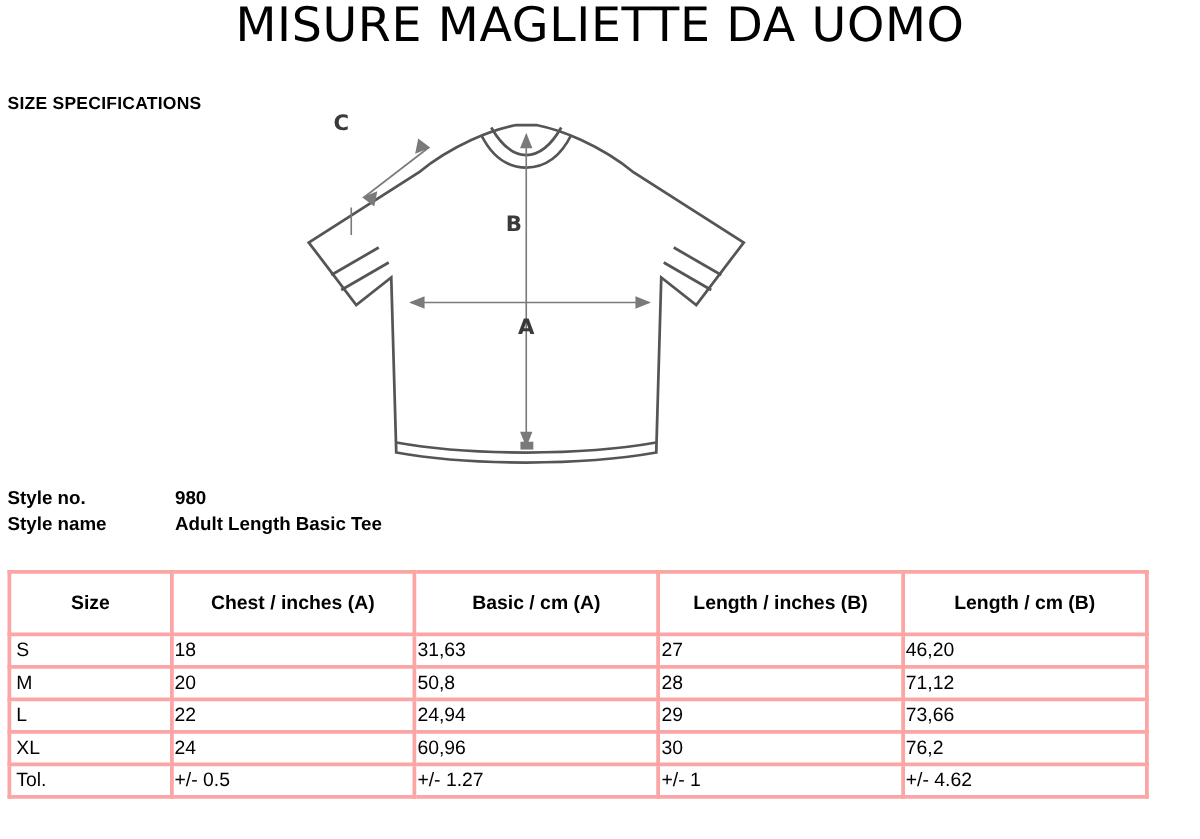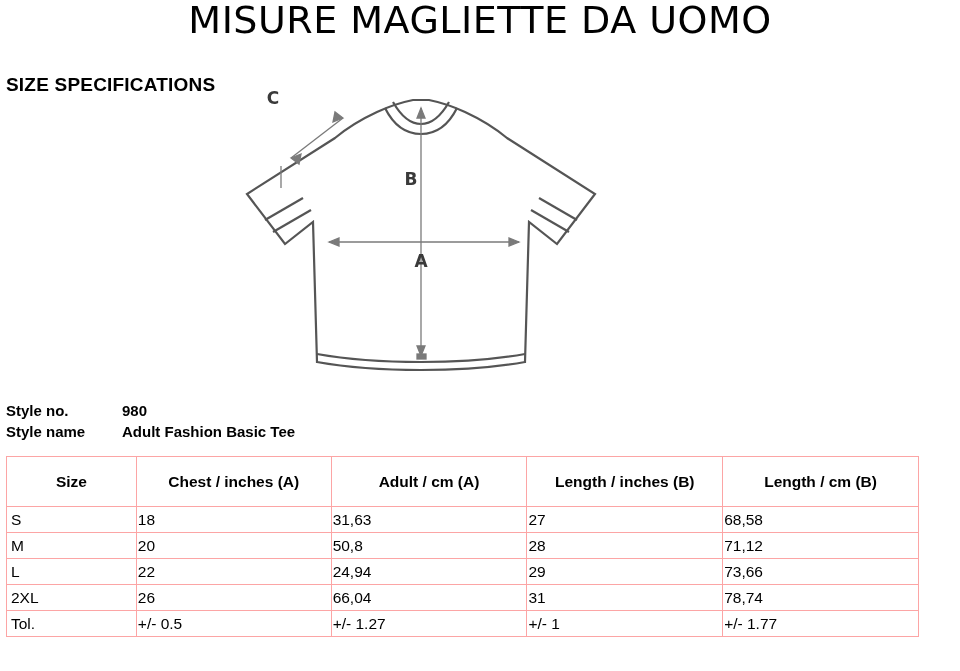--- a/index.html
+++ b/index.html
@@ -25,61 +25,62 @@
     font-size: 38px;
     font-weight: 400;
     letter-spacing: 0.5px;
     font-family: "DejaVu Sans", sans-serif;
     white-space: nowrap;
   }
   .size-spec-label {
     position: absolute;
     top: 74px;
     left: 6px;
-    font-size: 19px;
+    font-size: 14px;
     font-weight: bold;
     letter-spacing: 0.2px;
   }
   .diagram {
     position: absolute;
     top: 62px;
     left: 225px;
     width: 400px;
     height: 320px;
   }
   .style-block {
     position: absolute;
-    top: 402px;
+    top: 390px;
     left: 6px;
     font-size: 15px;
   }
   .style-row {
     display: flex;
     align-items: baseline;
     height: 21px;
   }
   .style-key {
     font-weight: bold;
     width: 116px;
     white-space: nowrap;
   }
   .style-val {
     font-weight: bold;
     white-space: nowrap;
+    margin-left: 18px;
   }
   table.sizes {
     position: absolute;
     top: 456px;
     left: 6px;
     width: 913px;
     border-collapse: collapse;
     font-size: 15.5px;
   }
   table.sizes th, table.sizes td {
-    border: 1px solid #fca5a5;
+    border: 3px solid #fca5a5;
     padding: 1px;
     height: 26px;
     vertical-align: middle;
   }
   table.sizes thead th {
     font-weight: bold;
     height: 50px;
     text-align: center;
     font-size: 15.5px;
   }
@@ -167,71 +168,71 @@
   </svg>
 </div>
 
 <div class="style-block">
   <div class="style-row">
     <span class="style-key">Style no.</span>
     <span class="style-val">980</span>
   </div>
   <div class="style-row">
     <span class="style-key">Style name</span>
-    <span class="style-val">Adult Fashion Basic Tee</span>
+    <span class="style-val">Adult Length Basic Tee</span>
   </div>
 </div>
 
 <table class="sizes">
   <colgroup>
     <col class="c0">
       <col class="c1">
       <col class="c2">
       <col class="c3">
       <col class="c4">
   </colgroup>
   <thead>
     <tr>
       <th>Size</th>
       <th>Chest / inches (A)</th>
-      <th>Adult / cm (A)</th>
+      <th>Basic / cm (A)</th>
       <th>Length / inches (B)</th>
       <th>Length / cm (B)</th>
     </tr>
   </thead>
   <tbody>
     <tr>
       <td class="first">S</td>
       <td>18</td>
       <td>31,63</td>
       <td>27</td>
-      <td>68,58</td>
+      <td>46,20</td>
     </tr>
     <tr>
       <td class="first">M</td>
       <td>20</td>
       <td>50,8</td>
       <td>28</td>
       <td>71,12</td>
     </tr>
     <tr>
       <td class="first">L</td>
       <td>22</td>
       <td>24,94</td>
       <td>29</td>
       <td>73,66</td>
     </tr>
     <tr>
-      <td class="first">2XL</td>
-      <td>26</td>
-      <td>66,04</td>
-      <td>31</td>
-      <td>78,74</td>
+      <td class="first">XL</td>
+      <td>24</td>
+      <td>60,96</td>
+      <td>30</td>
+      <td>76,2</td>
     </tr>
     <tr>
       <td class="first">Tol.</td>
       <td>+/- 0.5</td>
       <td>+/- 1.27</td>
       <td>+/- 1</td>
-      <td>+/- 1.77</td>
+      <td>+/- 4.62</td>
     </tr>
   </tbody>
 </table>
 
 </body></html>

